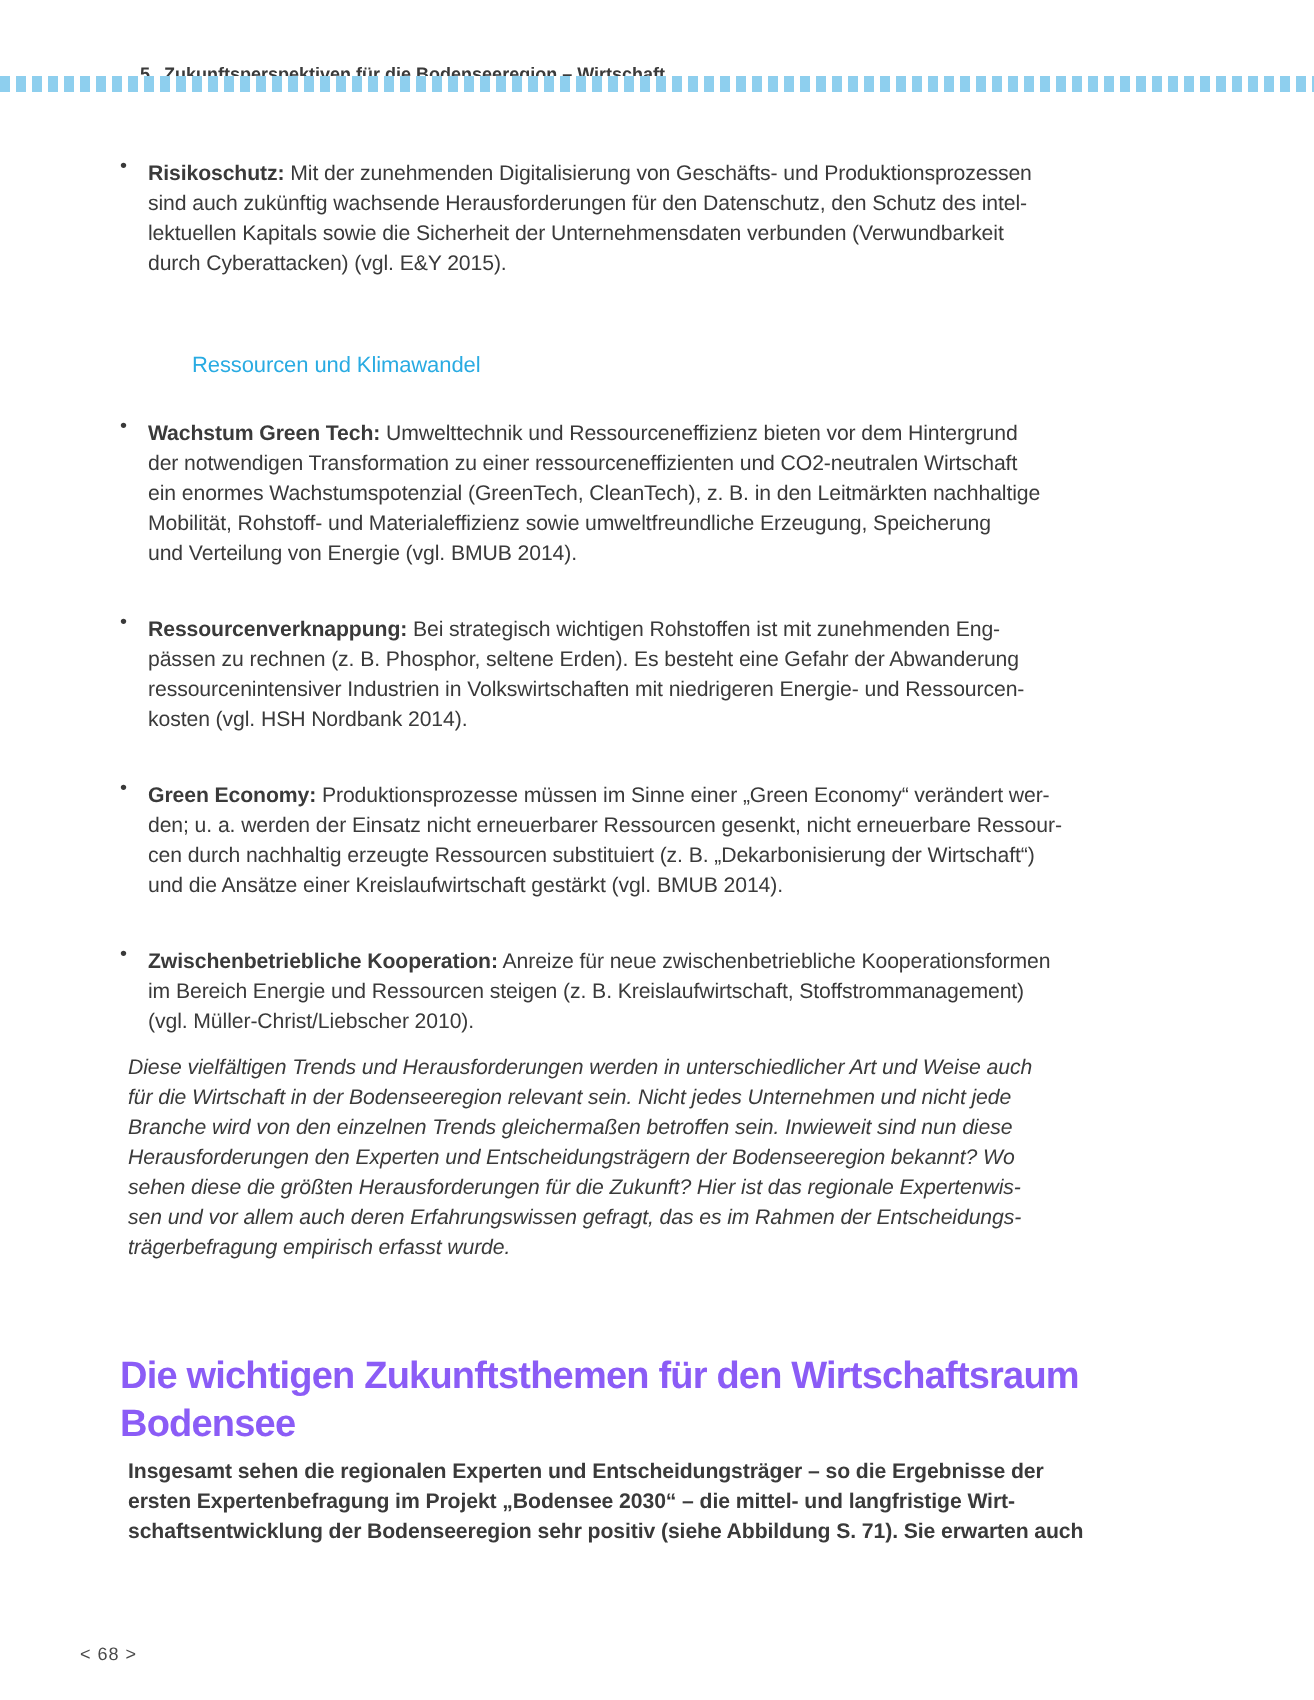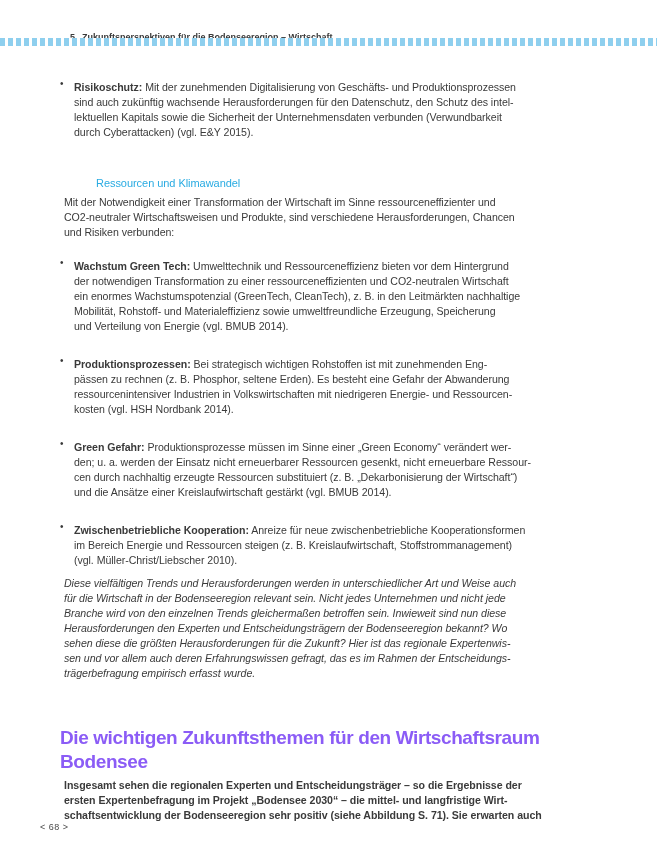--- a/index.html
+++ b/index.html
@@ -78,44 +78,41 @@
     <div class="bullet">
       <span class="marker">•</span>
       <p class="btext"><span class="lead">Risikoschutz:</span><span> Mit der zunehmenden Digitalisierung von Geschäfts- und Produktionsprozessen
 sind auch zukünftig wachsende Herausforderungen für den Datenschutz, den Schutz des intel-
 lektuellen Kapitals sowie die Sicherheit der Unternehmensdaten verbunden (Verwundbarkeit
 durch Cyberattacken) (vgl. E&amp;Y 2015).</span></p>
     </div>
 
     <h3 class="sec-heading">Ressourcen und Klimawandel</h3>
 
-    <p class="intro">Mit der Notwendigkeit einer Transformation der Wirtschaft im Sinne ressourceneffizienter und
-CO2-neutraler Wirtschaftsweisen und Produkte, sind verschiedene Herausforderungen, Chancen
-und Risiken verbunden:</p>
 
     <div class="bullet mt15">
       <span class="marker">•</span>
       <p class="btext"><span class="lead">Wachstum Green Tech:</span><span> Umwelttechnik und Ressourceneffizienz bieten vor dem Hintergrund
 der notwendigen Transformation zu einer ressourceneffizienten und CO2-neutralen Wirtschaft
 ein enormes Wachstumspotenzial (GreenTech, CleanTech), z. B. in den Leitmärkten nachhaltige
 Mobilität, Rohstoff- und Materialeffizienz sowie umweltfreundliche Erzeugung, Speicherung
 und Verteilung von Energie (vgl. BMUB 2014).</span></p>
     </div>
 
     <div class="bullet mt15">
       <span class="marker">•</span>
-      <p class="btext"><span class="lead">Produktionsprozessen:</span><span> Bei strategisch wichtigen Rohstoffen ist mit zunehmenden Eng-
+      <p class="btext"><span class="lead">Ressourcenverknappung:</span><span> Bei strategisch wichtigen Rohstoffen ist mit zunehmenden Eng-
 pässen zu rechnen (z. B. Phosphor, seltene Erden). Es besteht eine Gefahr der Abwanderung
 ressourcenintensiver Industrien in Volkswirtschaften mit niedrigeren Energie- und Ressourcen-
 kosten (vgl. HSH Nordbank 2014).</span></p>
     </div>
 
     <div class="bullet mt15">
       <span class="marker">•</span>
-      <p class="btext"><span class="lead">Green Gefahr:</span><span> Produktionsprozesse müssen im Sinne einer „Green Economy“ verändert wer-
+      <p class="btext"><span class="lead">Green Economy:</span><span> Produktionsprozesse müssen im Sinne einer „Green Economy“ verändert wer-
 den; u. a. werden der Einsatz nicht erneuerbarer Ressourcen gesenkt, nicht erneuerbare Ressour-
 cen durch nachhaltig erzeugte Ressourcen substituiert (z. B. „Dekarbonisierung der Wirtschaft“)
 und die Ansätze einer Kreislaufwirtschaft gestärkt (vgl. BMUB 2014).</span></p>
     </div>
 
     <div class="bullet mt15">
       <span class="marker">•</span>
       <p class="btext"><span class="lead">Zwischenbetriebliche Kooperation:</span><span> Anreize für neue zwischenbetriebliche Kooperationsformen
 im Bereich Energie und Ressourcen steigen (z. B. Kreislaufwirtschaft, Stoffstrommanagement)
 (vgl. Müller-Christ/Liebscher 2010).</span></p>

